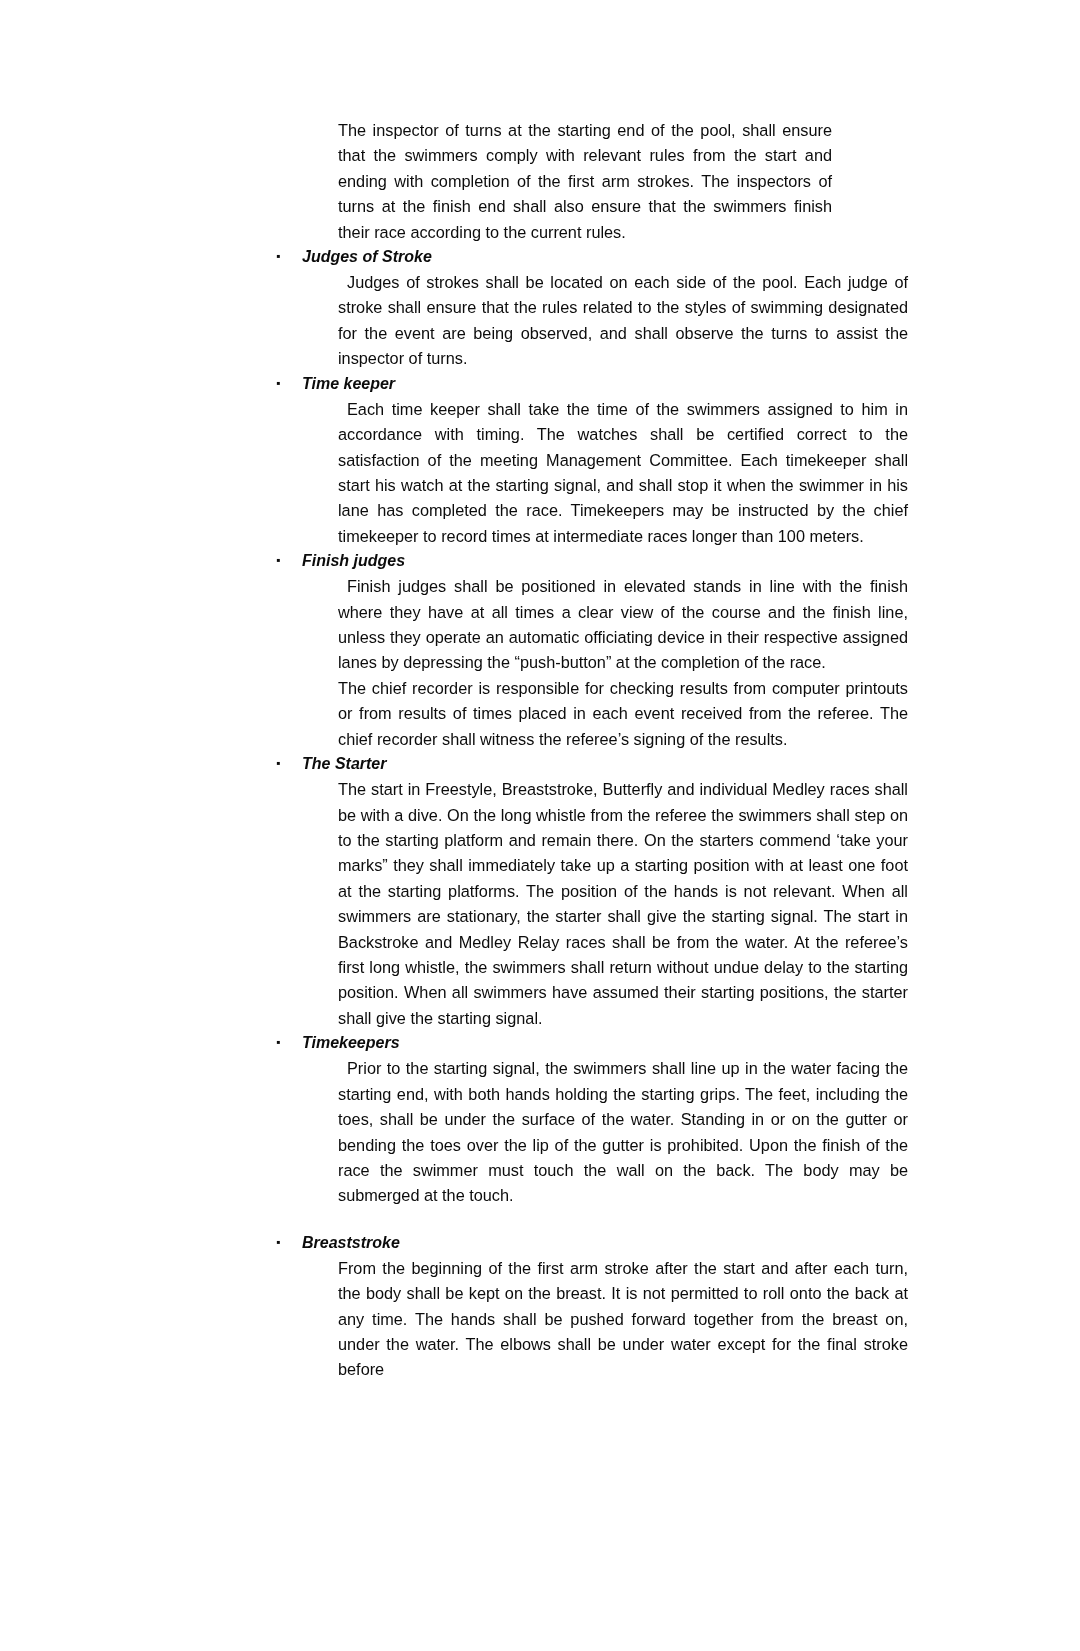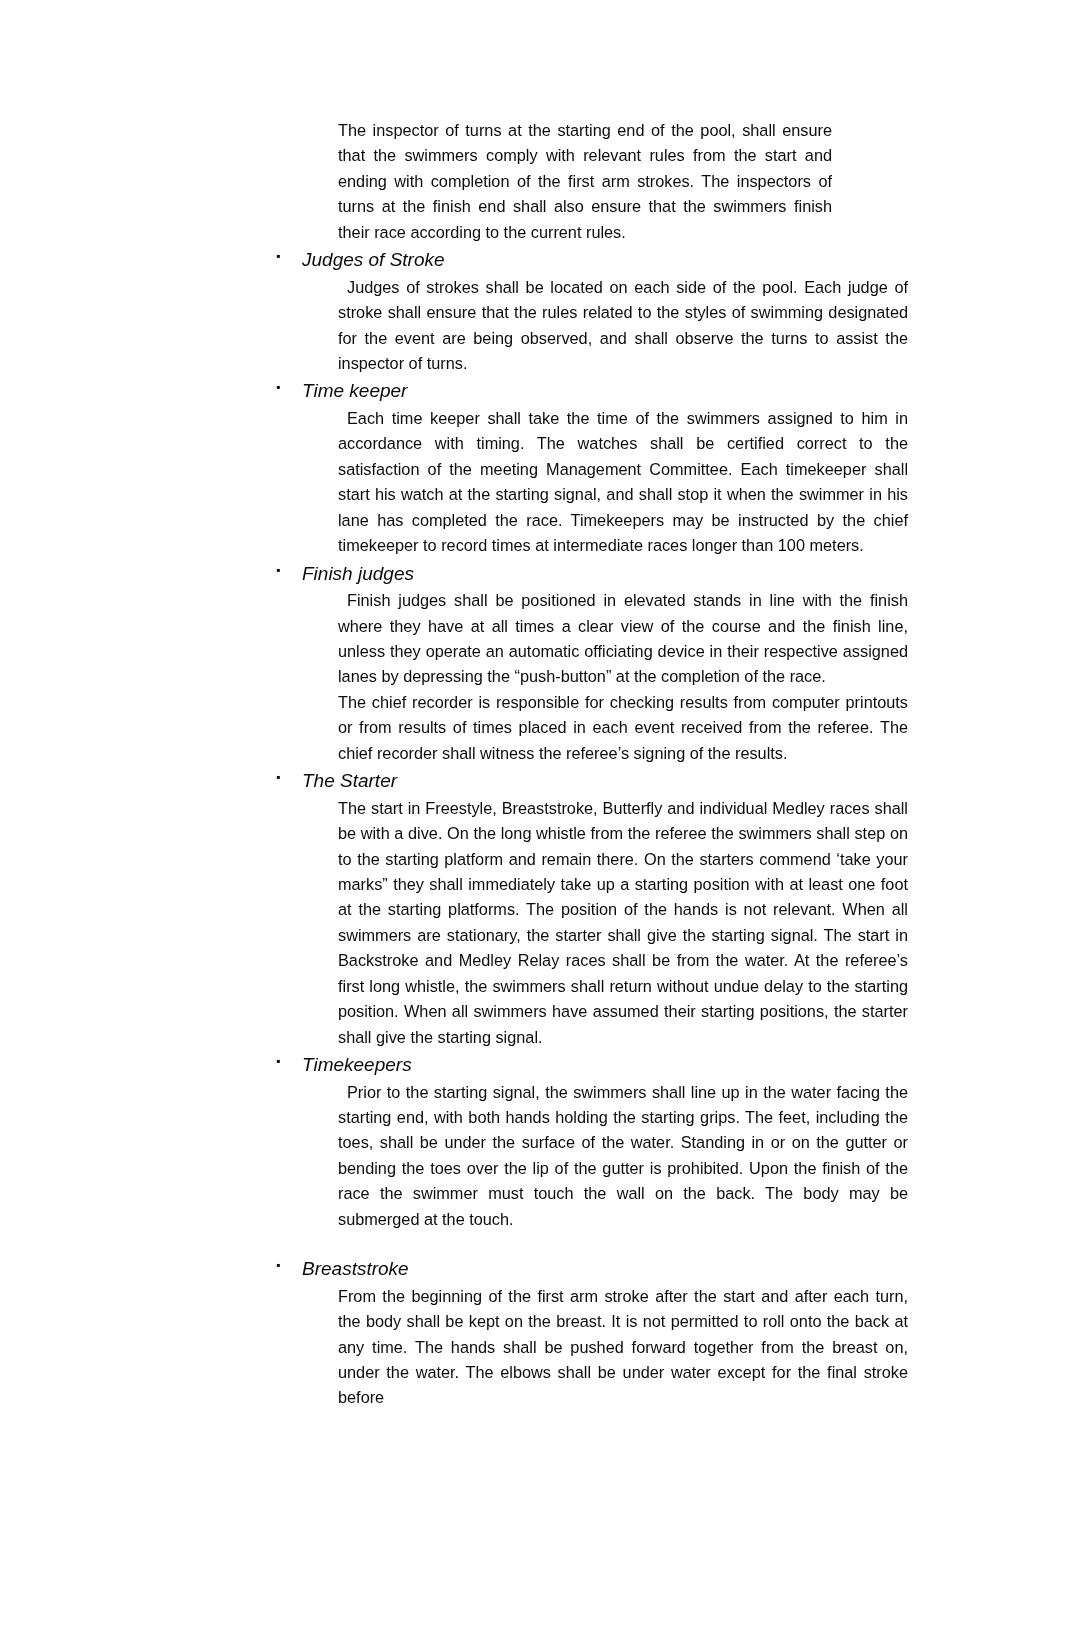--- a/index.html
+++ b/index.html
@@ -40,22 +40,22 @@
     width: 26px;
     font-size: 12px;
     line-height: 1.9;
     color: #0c0c0c;
   }
   .bullet-mark::before {
     content: "\25AA";
   }
   .bullet-title {
     font-style: italic;
-    font-weight: normal;
-    font-size: 19px;
+    font-weight: bold;
+    font-size: 16px;
   }
   
   .bullet-body {
     margin: 0 96px 0 262px;
     text-align: justify;
   }
   .bullet-body.first-line-indent {
     text-indent: 9px;
   }
   

